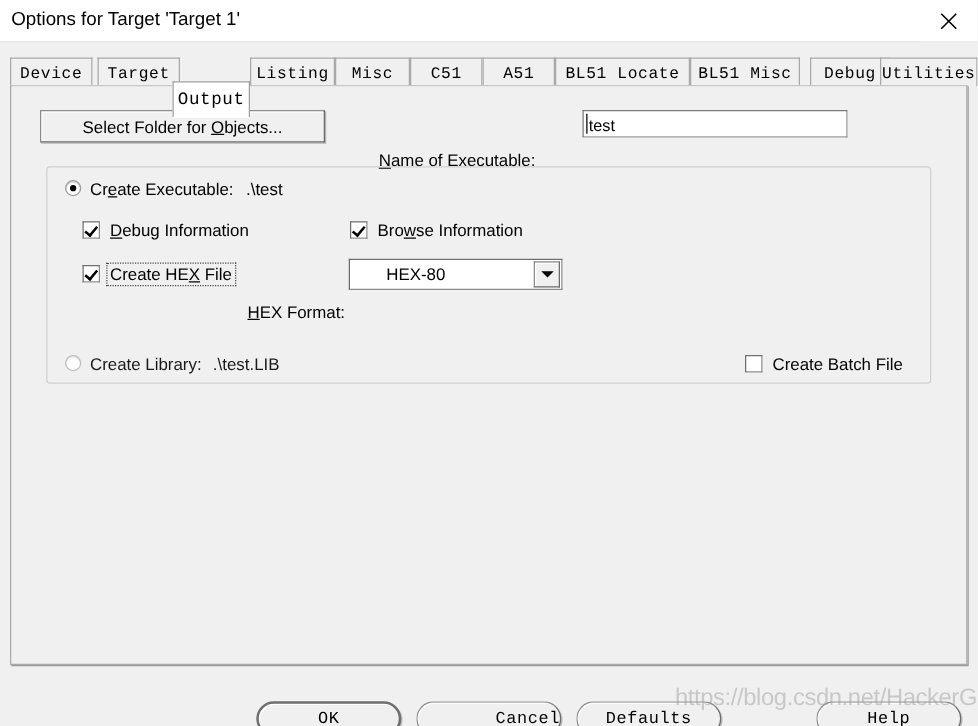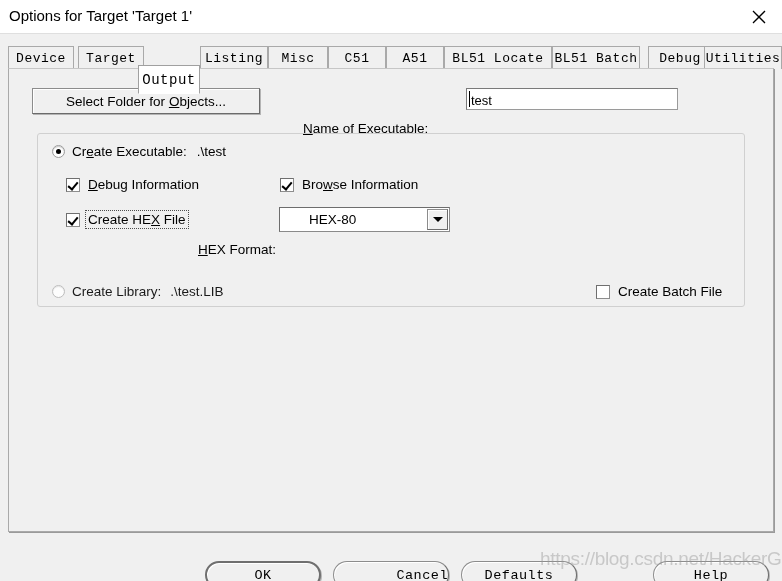--- a/index.html
+++ b/index.html
@@ -178,21 +178,20 @@
     border: 1px solid #d0d0d0;
     border-radius: 3px;
     box-sizing: border-box;
     background: transparent;
   }
 
   
   .radio-row, .check-row {
     position: absolute;
     display: flex;
-    align-items: center;
     white-space: nowrap;
     cursor: default;
   }
   .radio {
     width: 13px;
     height: 13px;
     border-radius: 50%;
     background: #ffffff;
     border: 1px solid #9b9b9b;
     box-shadow: inset 0 1px 1px rgba(0,0,0,.22);
@@ -373,21 +372,21 @@
   <div class="tab" style="left:320px; width:58px;">
       <span>C51</span>
     </div>
   <div class="tab" style="left:378px; width:58px;">
       <span>A51</span>
     </div>
   <div class="tab" style="left:436px; width:108px;">
       <span>BL51 Locate</span>
     </div>
   <div class="tab" style="left:544px; width:88px;">
-      <span>BL51 Batch</span>
+      <span>BL51 Misc</span>
     </div>
   <div class="tab" style="left:640px; width:64px;">
       <span>Debug</span>
     </div>
   <div class="tab" style="left:696px; width:78px;">
       <span>Utilities</span>
     </div>
 </div>
 
 <div class="tabpage"></div>

